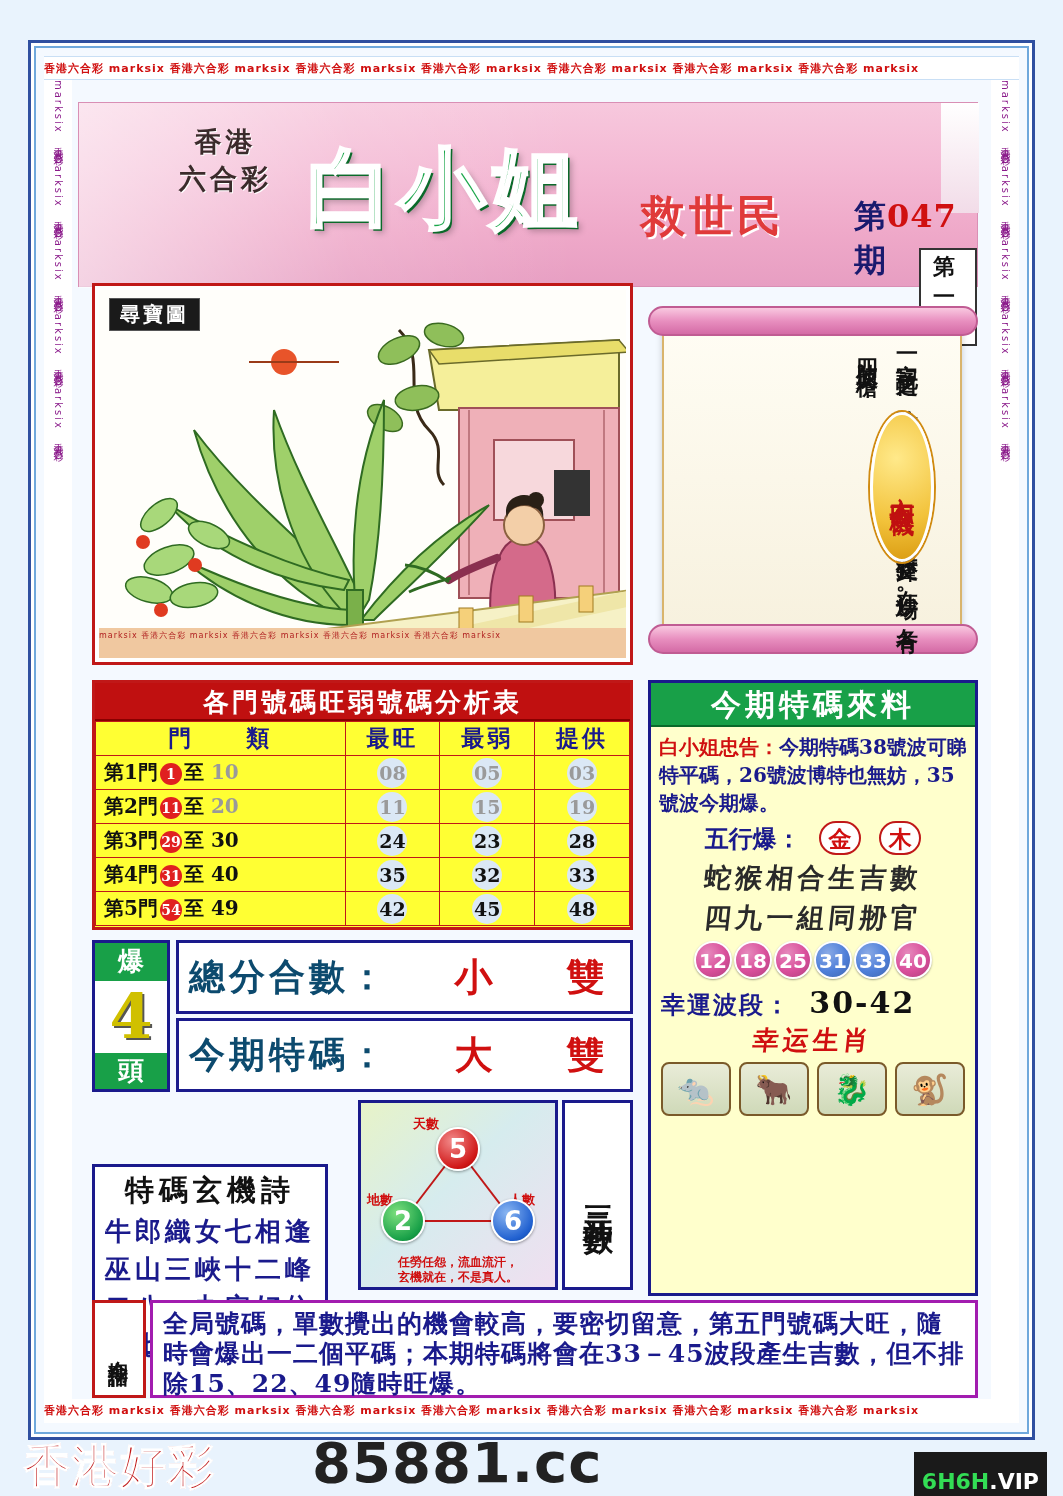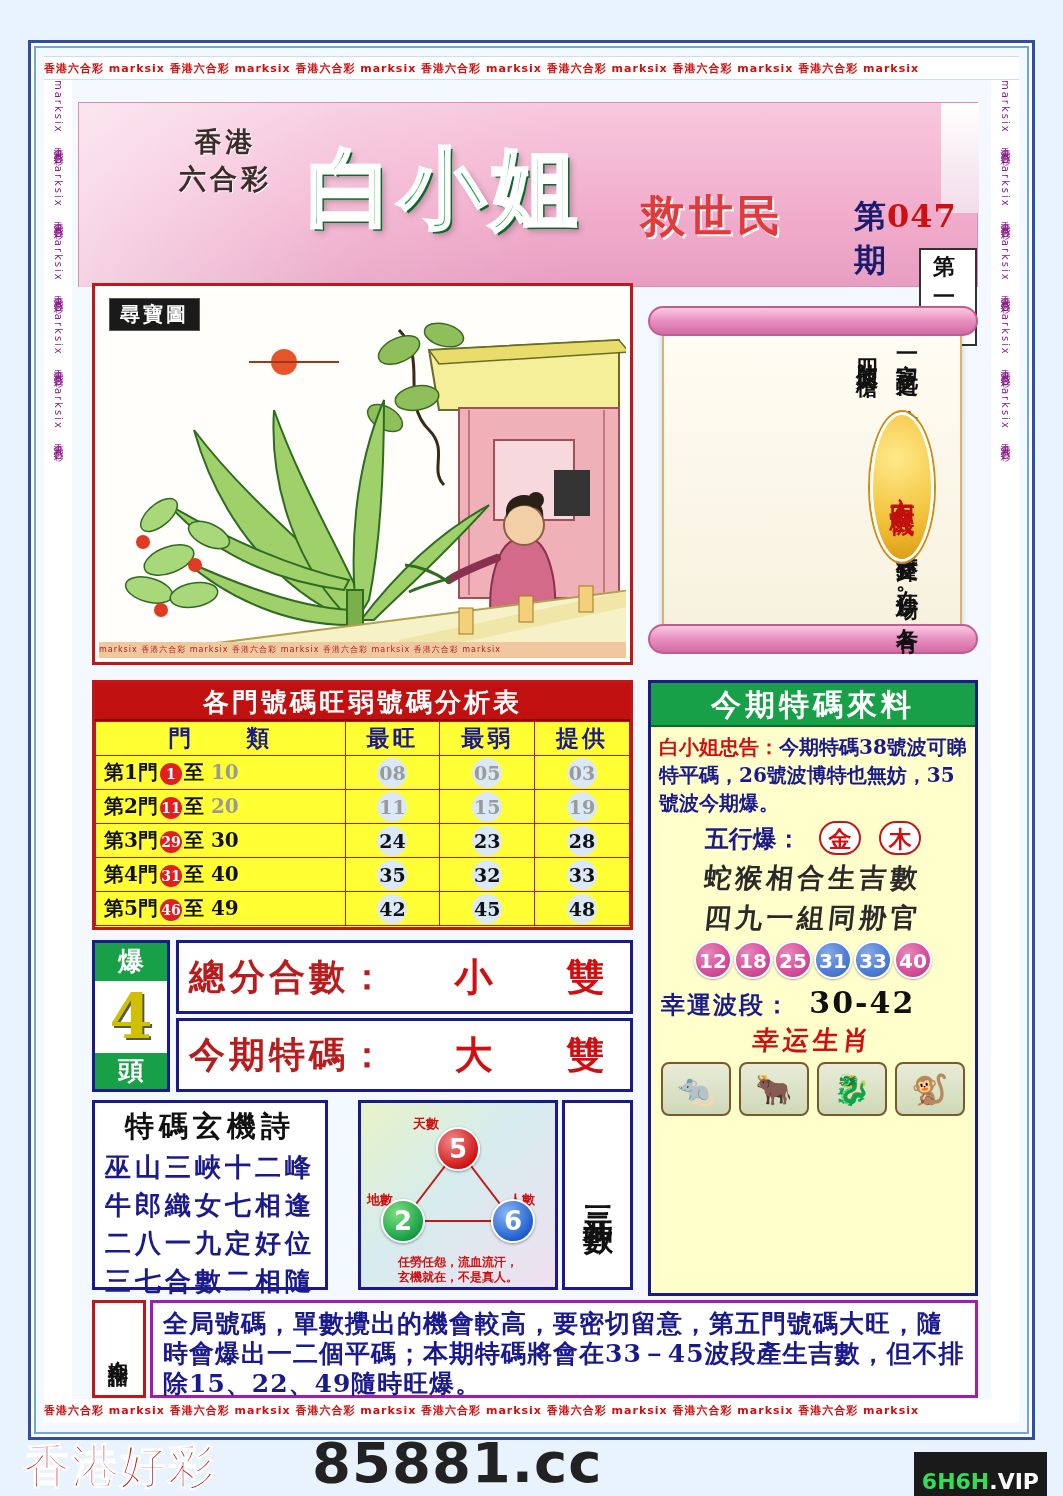--- a/index.html
+++ b/index.html
@@ -130,21 +130,21 @@
   }
   .pic-label {
     position:absolute; left:10px; top:8px;
     background:#1a1a1a; color:#ffffff;
     font-family:"DejaVu Serif","Liberation Serif",serif;
     font-weight:bold; font-size:20px; letter-spacing:3px;
     padding:2px 10px; z-index:5;
     border:1px solid #555;
   }
   .pic-bottom-strip {
-    position:absolute; left:0; bottom:0; width:100%; height:16px;
+    position:absolute; left:0; bottom:0; width:100%; height:30px;
     background:#f0c8a0; overflow:hidden; white-space:nowrap;
     font-size:8px; color:#b02020; letter-spacing:1px; line-height:16px;
   }
 
   
   .scroll-box {
     position:absolute; left:648px; top:300px; width:330px; height:360px;
   }
   .scroll-paper {
     position:absolute; left:14px; top:22px; width:300px; height:312px;
@@ -327,31 +327,31 @@
   }
   .mid-rows { position:absolute; left:176px; top:940px; width:457px; height:152px; }
   .mid-row {
     height:74px; border:3px solid #1a1a8c; background:#ffffff;
     display:flex; align-items:center;
   }
   .mid-row + .mid-row { margin-top:4px; }
   .mid-label {
     width:268px; padding-left:10px;
     font-family:"DejaVu Serif","Liberation Serif",serif;
-    font-weight:bold; font-size:36px; color:#b91c1c; letter-spacing:4px;
+    font-weight:bold; font-size:36px; color:#0c4a6e; letter-spacing:4px;
   }
   .mid-val {
     flex:1; text-align:center;
     font-family:"DejaVu Serif","Liberation Serif",serif;
     font-weight:bold; font-size:38px; color:#d01010; letter-spacing:18px;
   }
 
   
   .poem {
-    position:absolute; left:92px; top:1100px; width:236px; height:190px;
+    position:absolute; left:92px; top:1164px; width:236px; height:190px;
     border:3px solid #1a1a8c; background:#ffffff;
   }
   .poem-title {
     text-align:center; margin-top:4px;
     font-family:"DejaVu Serif","Liberation Serif",serif;
     font-weight:bold; font-size:29px; color:#111; letter-spacing:5px;
   }
   .poem-line {
     text-align:center; margin-top:3px;
     font-family:"DejaVu Serif","Liberation Serif",serif;
@@ -573,21 +573,21 @@
             <td><span class="num-circ">23</span></td>
             <td><span class="num-circ">28</span></td>
           </tr>
           <tr>
             <td class="men"><span>第4門</span><span class="ball-sm b-red">31</span><span>至</span> <span class="">40</span></td>
             <td><span class="num-circ">35</span></td>
             <td><span class="num-circ">32</span></td>
             <td><span class="num-circ">33</span></td>
           </tr>
           <tr>
-            <td class="men"><span>第5門</span><span class="ball-sm b-red">46</span><span>至</span> <span class="">49</span></td>
+            <td class="men"><span>第5門</span><span class="ball-sm b-red">54</span><span>至</span> <span class="">49</span></td>
             <td><span class="num-circ">42</span></td>
             <td><span class="num-circ">45</span></td>
             <td><span class="num-circ">48</span></td>
           </tr>
         </tbody>
     </table>
   </div>
 
   <div class="right-col">
     <div class="rc-title">今期特碼來料</div>
@@ -626,22 +626,22 @@
       <div class="mid-val">小　雙</div>
     </div>
     <div class="mid-row">
       <div class="mid-label">今期特碼：</div>
       <div class="mid-val">大　雙</div>
     </div>
   </div>
 
   <div class="poem">
     <div class="poem-title">特碼玄機詩</div>
+    <div class="poem-line">牛郎織女七相逢</div>
     <div class="poem-line">巫山三峽十二峰</div>
-    <div class="poem-line">牛郎織女七相逢</div>
     <div class="poem-line">二八一九定好位</div>
     <div class="poem-line">三七合數二相隨</div>
   </div>
 
   <div class="tri-box">
     <svg width="194" height="160" viewBox="0 0 194 160" style="position:absolute;left:0;top:0">
       <line x1="97" y1="46" x2="42" y2="118" stroke="#c01818" stroke-width="2"></line>
       <line x1="97" y1="46" x2="152" y2="118" stroke="#c01818" stroke-width="2"></line>
       <line x1="42" y1="118" x2="152" y2="118" stroke="#c01818" stroke-width="2"></line>
     </svg>

